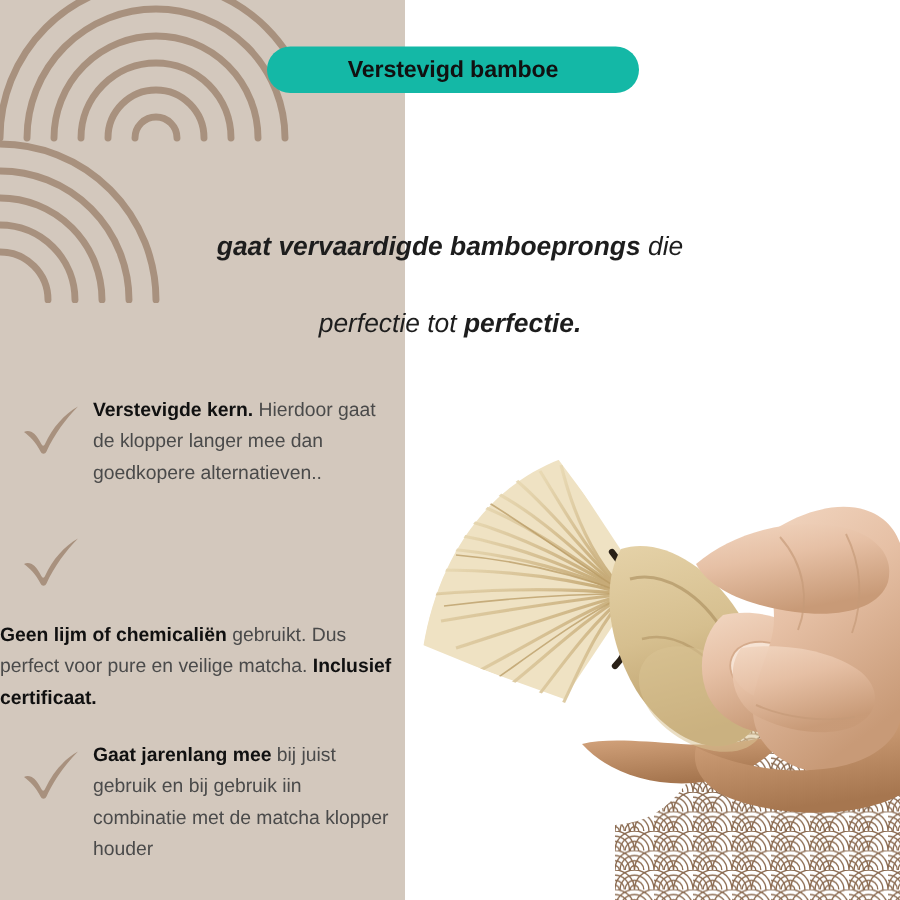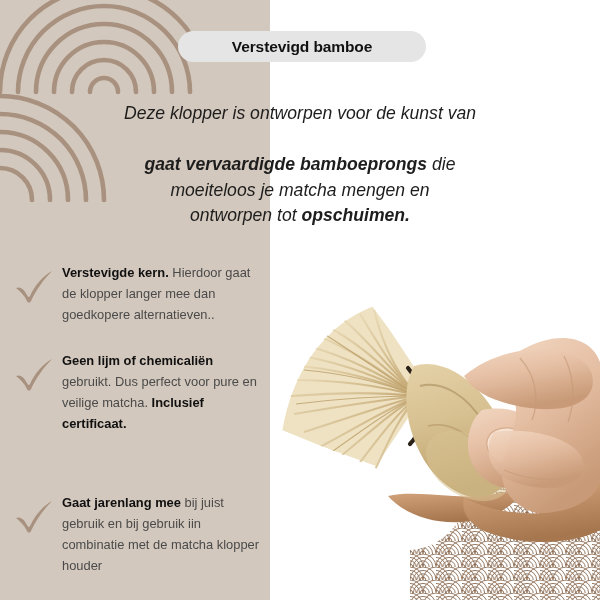--- a/index.html
+++ b/index.html
@@ -46,21 +46,21 @@
     right:0; bottom:0;
     width:190px; height:150px;
     pointer-events:none;
   }
 
   
   .title-pill {
     position:absolute;
     left:178px; top:31px;
     width:248px; height:31px;
-    background:#e5e5e5;
+    background:#14b8a6;
     border-radius:16px;
     display:flex;
     align-items:center;
     justify-content:center;
   }
   .title-pill-text {
     font-size:15.5px;
     font-weight:bold;
     color:#111111;
     letter-spacing:-0.1px;
@@ -87,21 +87,21 @@
     width:270px;
   }
   .bullet {
     position:absolute;
     left:0;
     width:270px;
     display:flex;
     align-items:flex-start;
   }
   .bullet-0 { top:0px; }
-  .bullet-1 { top:88px; }
+  .bullet-1 { top:88px;flex-direction:column; }
   .bullet-2 { top:186px;margin-top:44px; }
 
   .check-wrap {
     width:62px;
     flex:0 0 62px;
     padding-left:14px;
     padding-top:8px;
   }
   .check-wrap svg { display:block; }
 
@@ -154,25 +154,25 @@
         <path d="M-22 46 A68 68 0 0 1 114 46"></path>
       </g>
     </svg>
   </div>
 
   <div class="title-pill">
     <span class="title-pill-text">Verstevigd bamboe</span>
   </div>
 
   <div class="intro">
-    <span>Deze klopper is ontworpen voor de kunst van</span><br>
+    <br>
     <br>
     <b>gaat vervaardigde bamboeprongs</b><span> die</span><br>
-    <span>moeiteloos je matcha mengen en</span><br>
-    <span>ontworpen tot </span><b>opschuimen.</b>
+    <br>
+    <span>perfectie tot </span><b>perfectie.</b>
   </div>
 
   <div class="bullets">
 
     <div class="bullet bullet-0">
       <div class="check-wrap">
         <svg width="40" height="34" viewBox="0 0 40 34" fill="none">
           <path d="M2 18 C6 16 10 19 13 25 C14 27 15 28 16 26 C21 15 29 6 38 1 C30 9 22 20 17 31 C16 33 14 33 13 31 C10 25 6 21 2 18 Z" fill="#a8917e"></path>
         </svg>
       </div>

